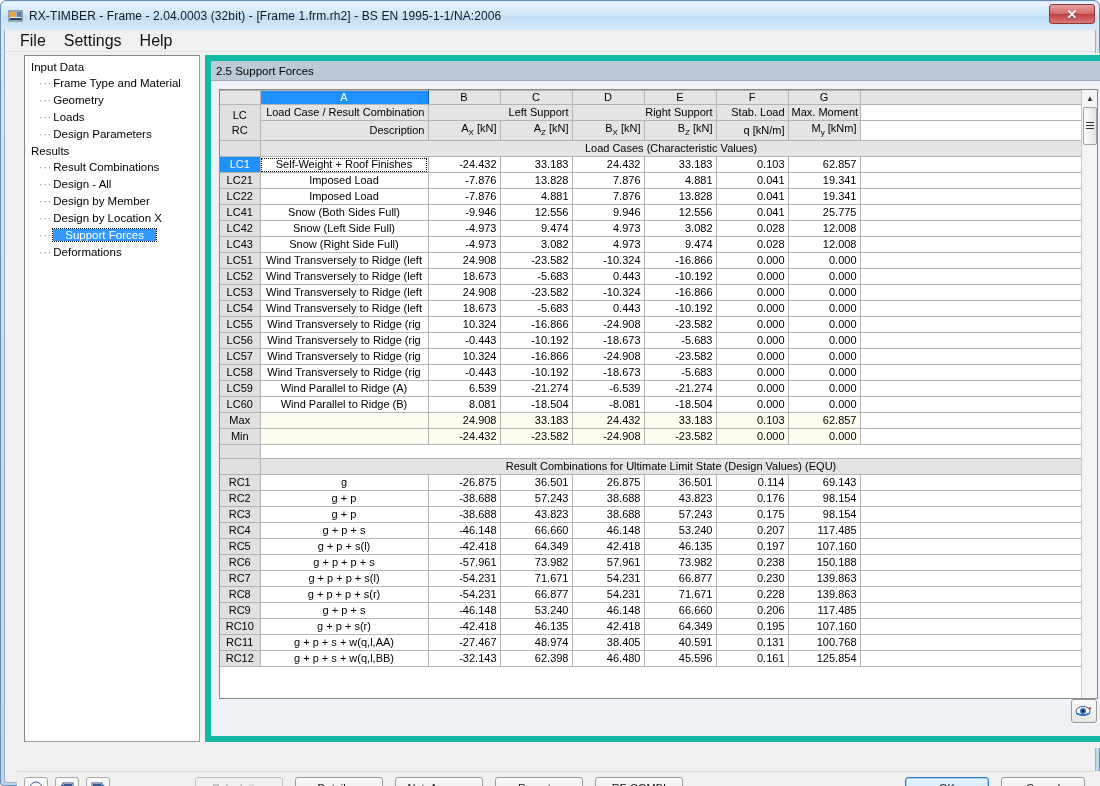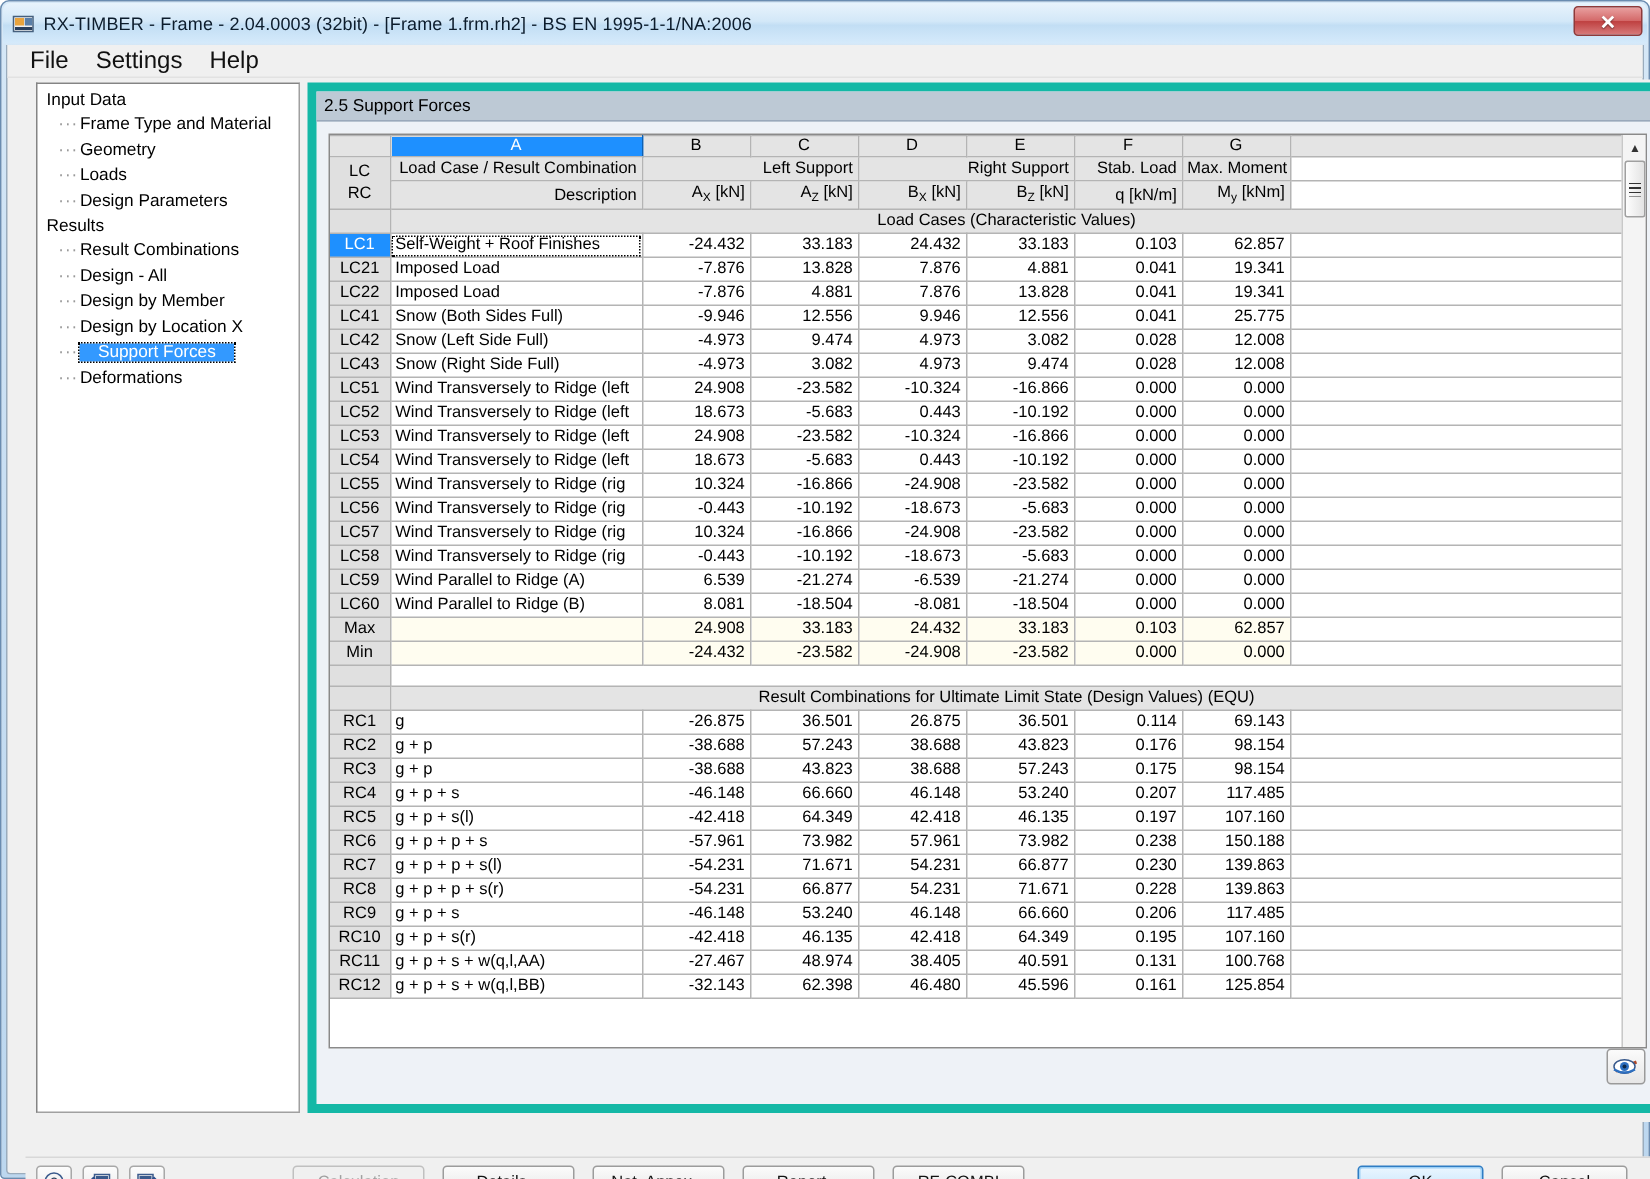--- a/index.html
+++ b/index.html
@@ -179,21 +179,21 @@
     background: #e0e0e0;
     text-align: center;
     color: #000;
     border-right: 1px solid #9a9a9a;
   }
   td.rowhdr.sel {
     background: #1e90ff; color: #fff; margin-left: 45px;
   }
   td.rowhdr.blank { background: #e0e0e0; }
   
-  td.desc { text-align: left; background:#fff; }
+  td.desc { text-align: center; background:#fff; }
   td.num  { text-align: right; background:#fff; padding-right: 5px; }
   tr.section td {
     background: #e4e4e4;
     text-align: center;
   }
   tr.minmax td.num { background: #fffdf0; }
   tr.minmax td.desc { background: #fffdf0; }
   tr.spacer td { background: #fff; height: 14px; }
   td.focus-cell { outline: 1px dotted #000; outline-offset: -2px; }
   td.tail { background: #fff; border-right: none; }

